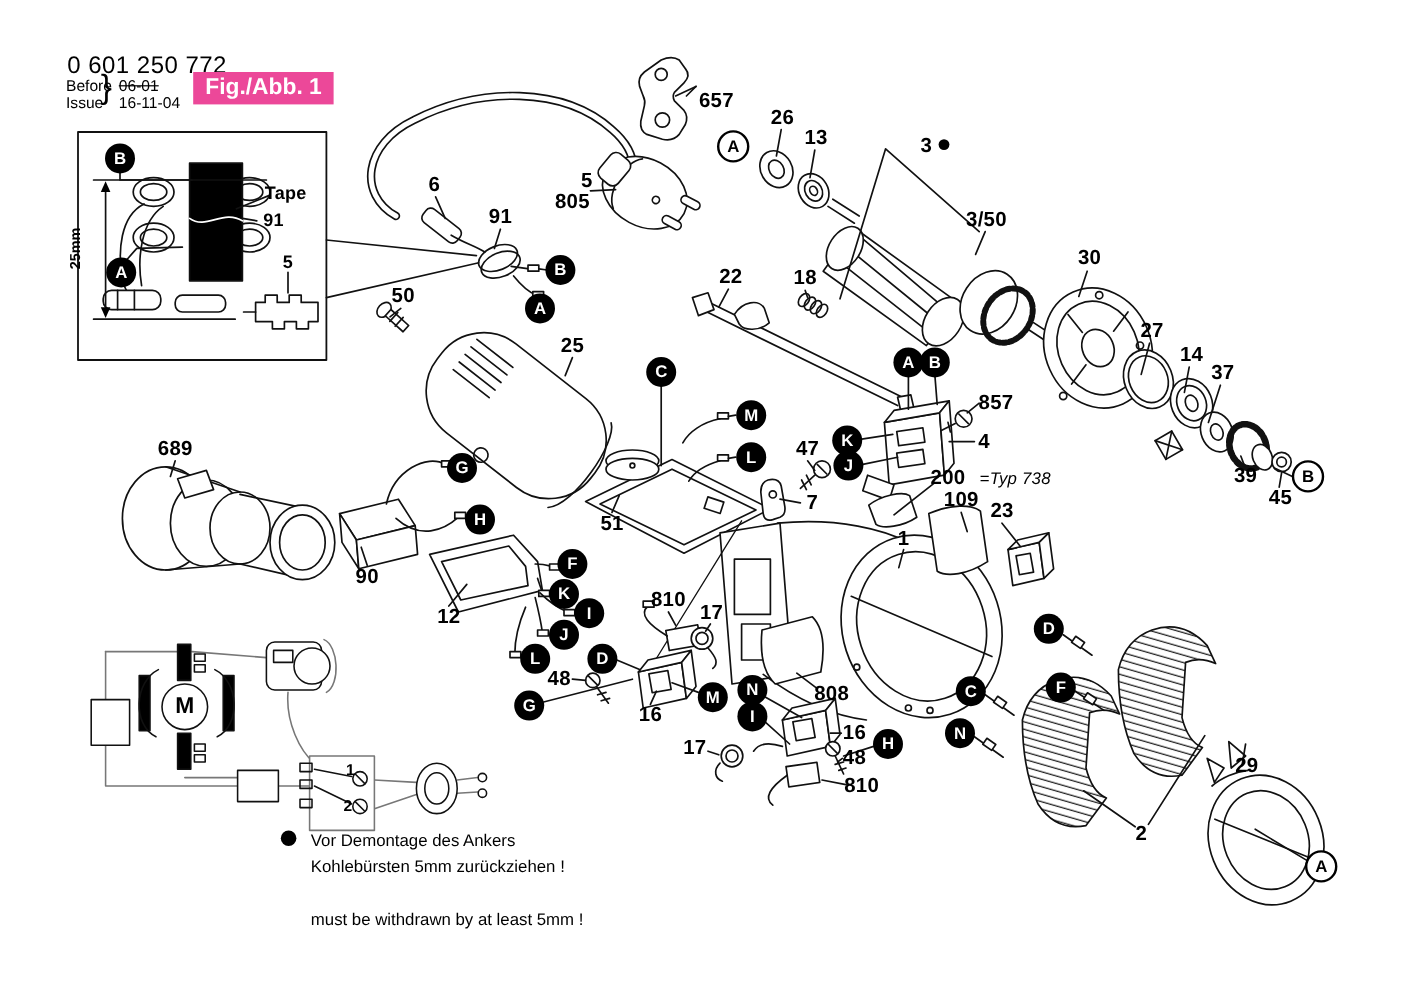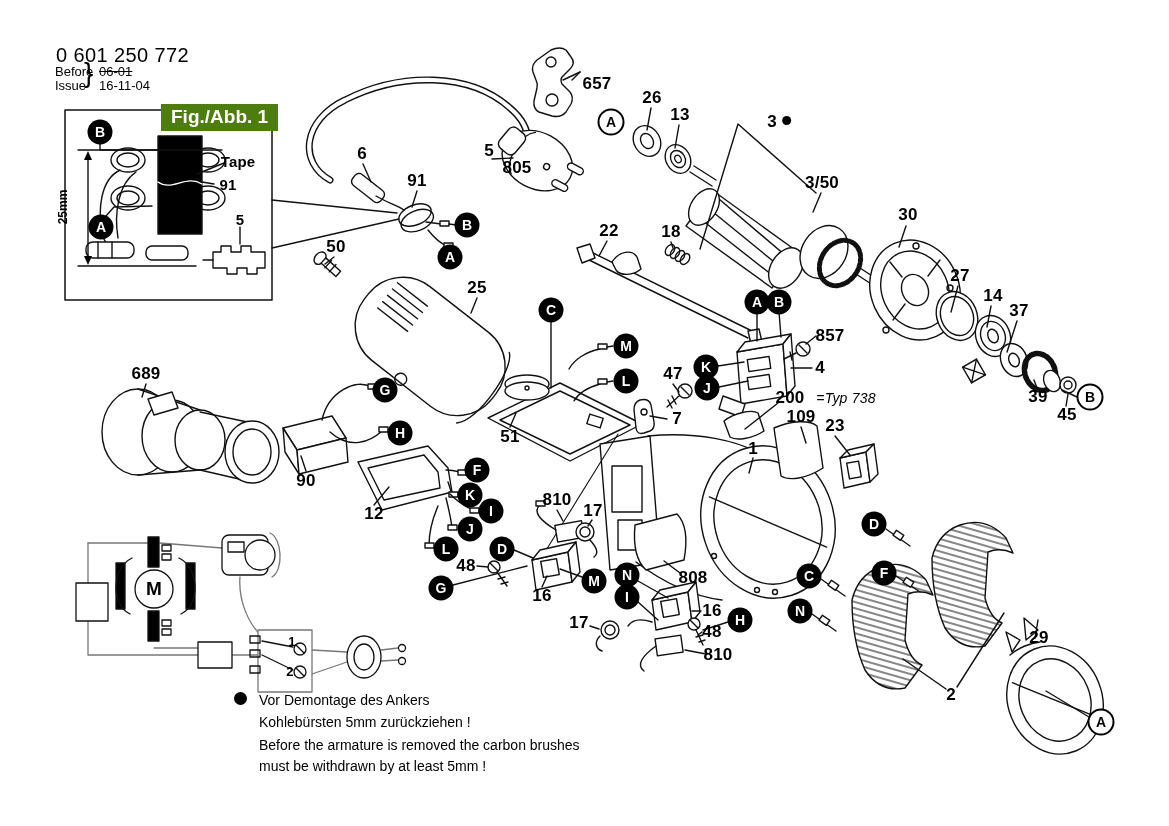--- a/index.html
+++ b/index.html
@@ -16,22 +16,22 @@
        margin-left:5px;vertical-align:2px;}
   .callout{position:absolute;width:25px;height:25px;border-radius:50%;background:#000;color:#fff;
            font:700 14px/25px "Liberation Sans","DejaVu Sans",sans-serif;text-align:center;
            transform:translate(-50%,-50%);}
   .callout.outline{background:#fff;border:2px solid #000;color:#000;width:23px;height:23px;
            line-height:23px;}
   .hdr-pnum{position:absolute;left:56px;top:44px;font-size:20px;font-weight:400;letter-spacing:.4px;}
   .hdr-line{position:absolute;font-size:13px;font-weight:400;}
   .hdr-brace{position:absolute;left:84px;top:57px;font-size:28px;font-weight:400;}
   .strike{text-decoration:line-through;}
-  .figbox{position:absolute;left:161px;top:60px;background:#4d7c0f;color:#fff;
-          font-size:19px;font-weight:700;padding:2px 10px 3px 10px;margin-top:44px;}
+  .figbox{position:absolute;left:161px;top:60px;background:#ec4899;color:#fff;
+          font-size:19px;font-weight:700;padding:2px 10px 3px 10px;}
   .rev{position:absolute;left:55px;top:714px;font-size:12.5px;line-height:15px;}
   .note-line{position:absolute;left:259px;font-size:14px;}
   .note-bullet{position:absolute;left:234px;top:692px;width:13px;height:13px;border-radius:50%;
           background:#000;}
   .dim-label{position:absolute;left:63px;top:207px;transform:translate(-50%,-50%) rotate(-90deg);
           font-size:12px;font-weight:600;}
 </style>
 </head>
 <body>
 
@@ -493,21 +493,21 @@
 
   <div id="labels">
       <div class="plabel " style="left: 597px; top: 72px; margin-top: 12px;">657</div>
       <div class="plabel " style="left: 652px; top: 98px;">26</div>
       <div class="plabel " style="left: 680px; top: 115px;">13</div>
       <div class="plabel " style="left: 779px; top: 122px;">3<span class="dot"></span></div>
       <div class="plabel " style="left: 822px; top: 183px;">3/50</div>
       <div class="plabel " style="left: 908px; top: 215px;">30</div>
       <div class="plabel " style="left: 362px; top: 154px;">6</div>
       <div class="plabel " style="left: 489px; top: 151px;">5</div>
-      <div class="plabel " style="left: 477px; top: 168px; margin-left: 40px;">805</div>
+      <div class="plabel " style="left: 477px; top: 168px;">805</div>
       <div class="plabel " style="left: 417px; top: 181px;">91</div>
       <div class="plabel " style="left: 336px; top: 247px;">50</div>
       <div class="plabel " style="left: 477px; top: 288px;">25</div>
       <div class="plabel " style="left: 609px; top: 231px;">22</div>
       <div class="plabel " style="left: 671px; top: 232px;">18</div>
       <div class="plabel " style="left: 830px; top: 336px;">857</div>
       <div class="plabel " style="left: 820px; top: 368px;">4</div>
       <div class="plabel " style="left: 960px; top: 276px;">27</div>
       <div class="plabel " style="left: 993px; top: 296px;">14</div>
       <div class="plabel " style="left: 1019px; top: 311px;">37</div>
@@ -570,16 +570,15 @@
       <div class="callout" style="left: 809px; top: 576px;">C</div>
       <div class="callout" style="left: 800px; top: 611px;">N</div>
       <div class="callout outline" style="left: 611px; top: 122px;">A</div>
       <div class="callout outline" style="left: 1090px; top: 397px;">B</div>
       <div class="callout outline" style="left: 1101px; top: 722px;">A</div>
     </div>
 
   <div class="note-bullet"></div>
   <div class="note-line" style="top:692px">Vor Demontage des Ankers</div>
   <div class="note-line" style="top:714px">Kohlebürsten 5mm zurückziehen !</div>
-  <div class="note-line" style="top:737px">Before the armature is removed the carbon brushes</div>
   <div class="note-line" style="top:758px">must be withdrawn by at least 5mm !</div>
 
 </div>
 
 </body></html>

